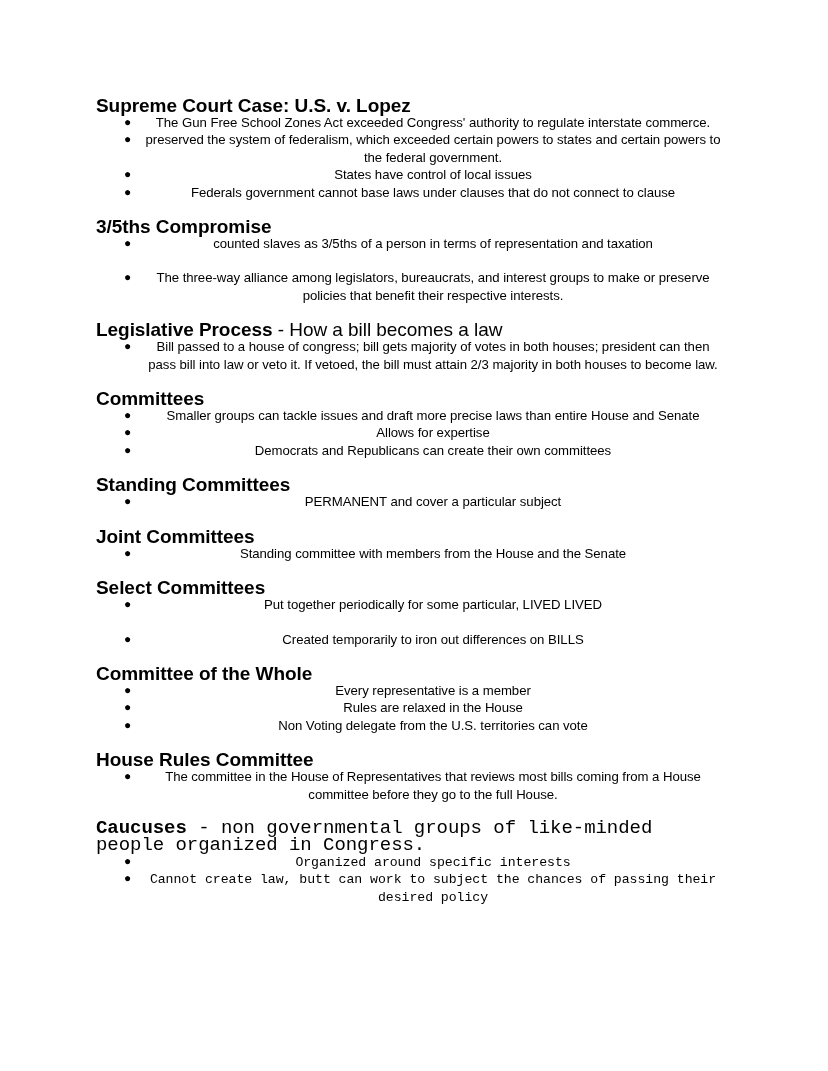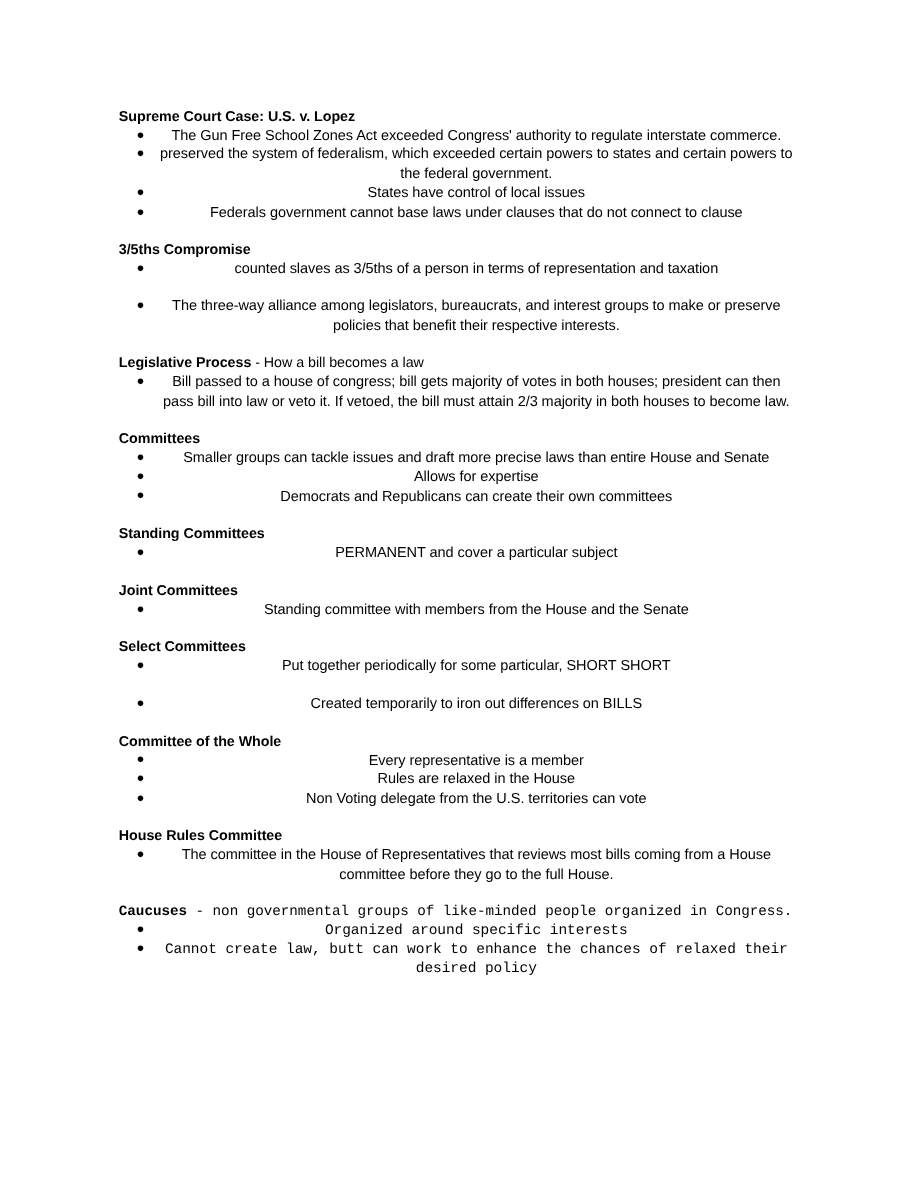--- a/index.html
+++ b/index.html
@@ -25,24 +25,24 @@
     width: 625px;
   }
   .section {
     margin-bottom: 17px;
   }
   .section:last-child {
     margin-bottom: 0;
     font-family: Liberation Mono, monospace;
   }
   .section-heading {
-    font-size: 13px;
+    font-size: 19px;
     line-height: 17px;
     font-weight: bold;
-    margin: 0 0 0 12px;
+    margin: 0 0 0 0;
     letter-spacing: -0.05px;
   }
   .section-heading .cont {
     font-weight: normal;
   }
   .section-heading.underlined .head-main {
     text-underline-offset: 2px;
   }
   ul.bullets {
     list-style: none;
@@ -154,21 +154,21 @@
             <span class="bullet-dot">●</span>
             <span class="bullet-text">Standing committee with members from the House and the Senate</span>
           </li>
         </ul>
       </div>
       <div class="section">
         <div class="section-heading"><span class="head-main">Select Committees</span></div>
         <ul class="bullets">
           <li>
             <span class="bullet-dot">●</span>
-            <span class="bullet-text">Put together periodically for some particular, SHORT SHORT</span>
+            <span class="bullet-text">Put together periodically for some particular, LIVED LIVED</span>
           </li>
         </ul>
       </div>
       <div class="section">
         <ul class="bullets">
           <li>
             <span class="bullet-dot">●</span>
             <span class="bullet-text">Created temporarily to iron out differences on BILLS</span>
           </li>
         </ul>
@@ -201,18 +201,18 @@
       </div>
       <div class="section">
         <div class="section-heading"><span class="head-main">Caucuses</span><span class="cont"> - non governmental groups of like-minded people organized in Congress.</span></div>
         <ul class="bullets">
           <li>
             <span class="bullet-dot">●</span>
             <span class="bullet-text">Organized around specific interests</span>
           </li>
           <li>
             <span class="bullet-dot">●</span>
-            <span class="bullet-text">Cannot create law, butt can work to enhance the chances of relaxed their desired policy</span>
+            <span class="bullet-text">Cannot create law, butt can work to subject the chances of passing their desired policy</span>
           </li>
         </ul>
       </div>
     </div>
 </div>
 
 </body></html>

